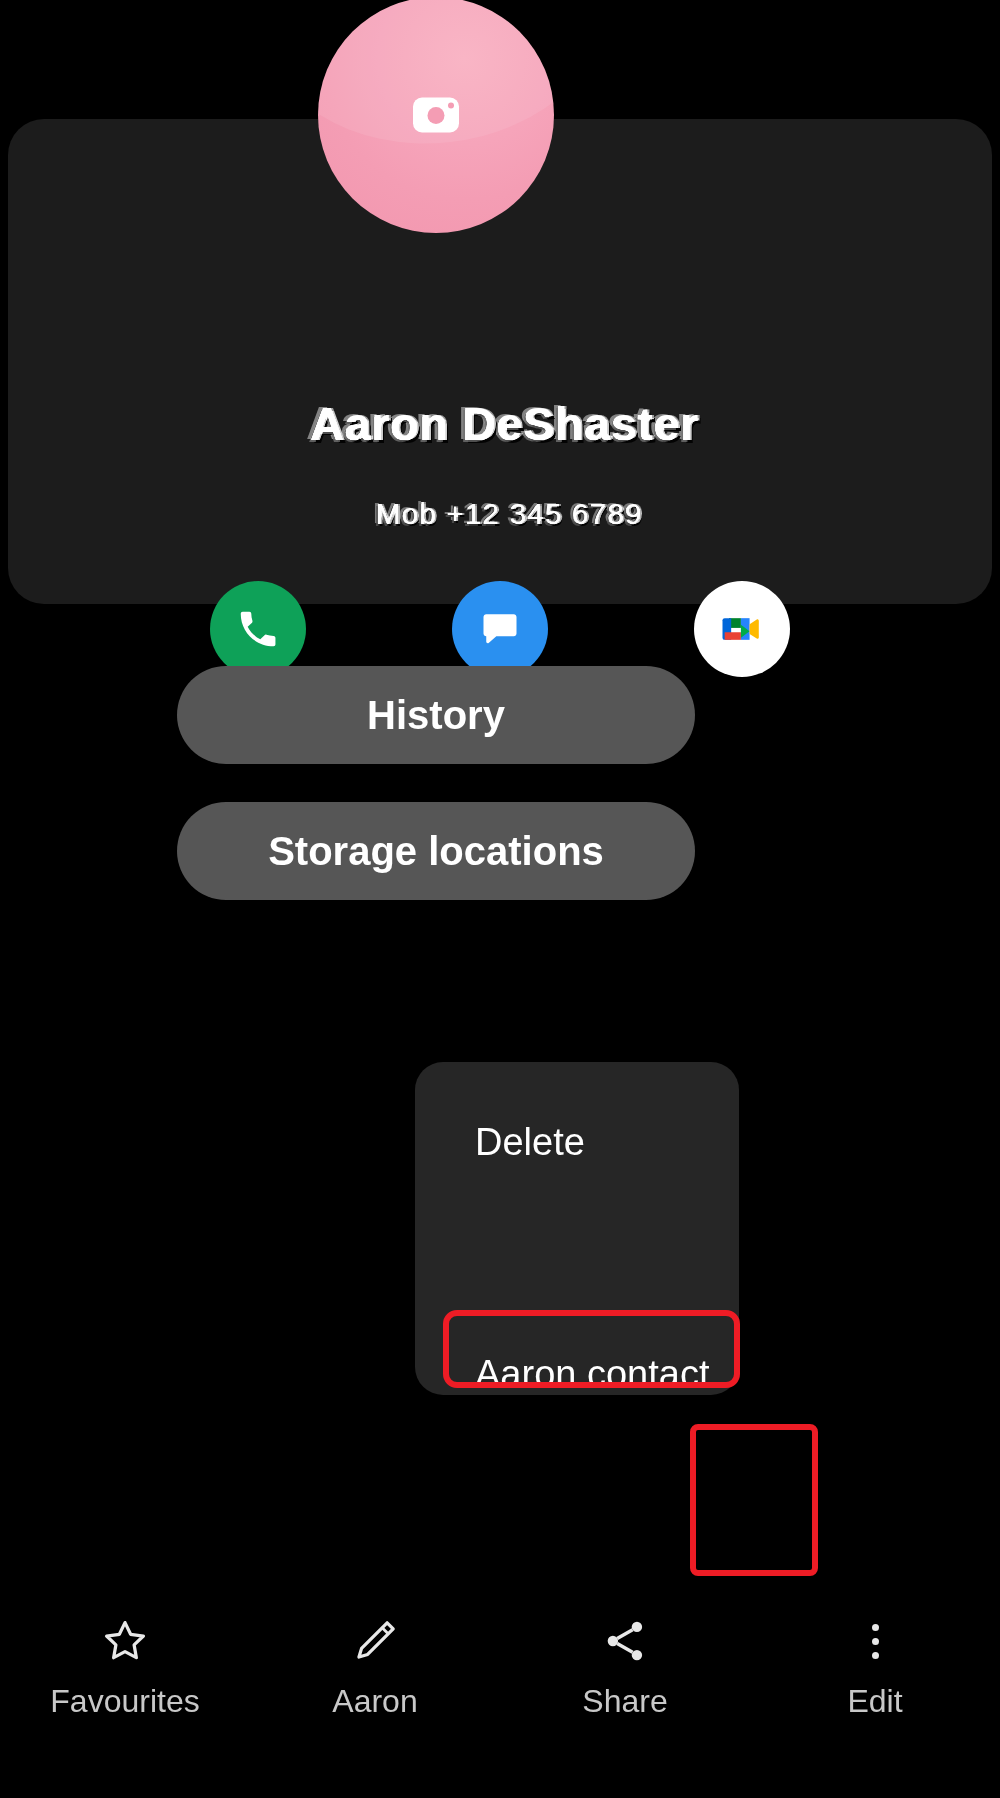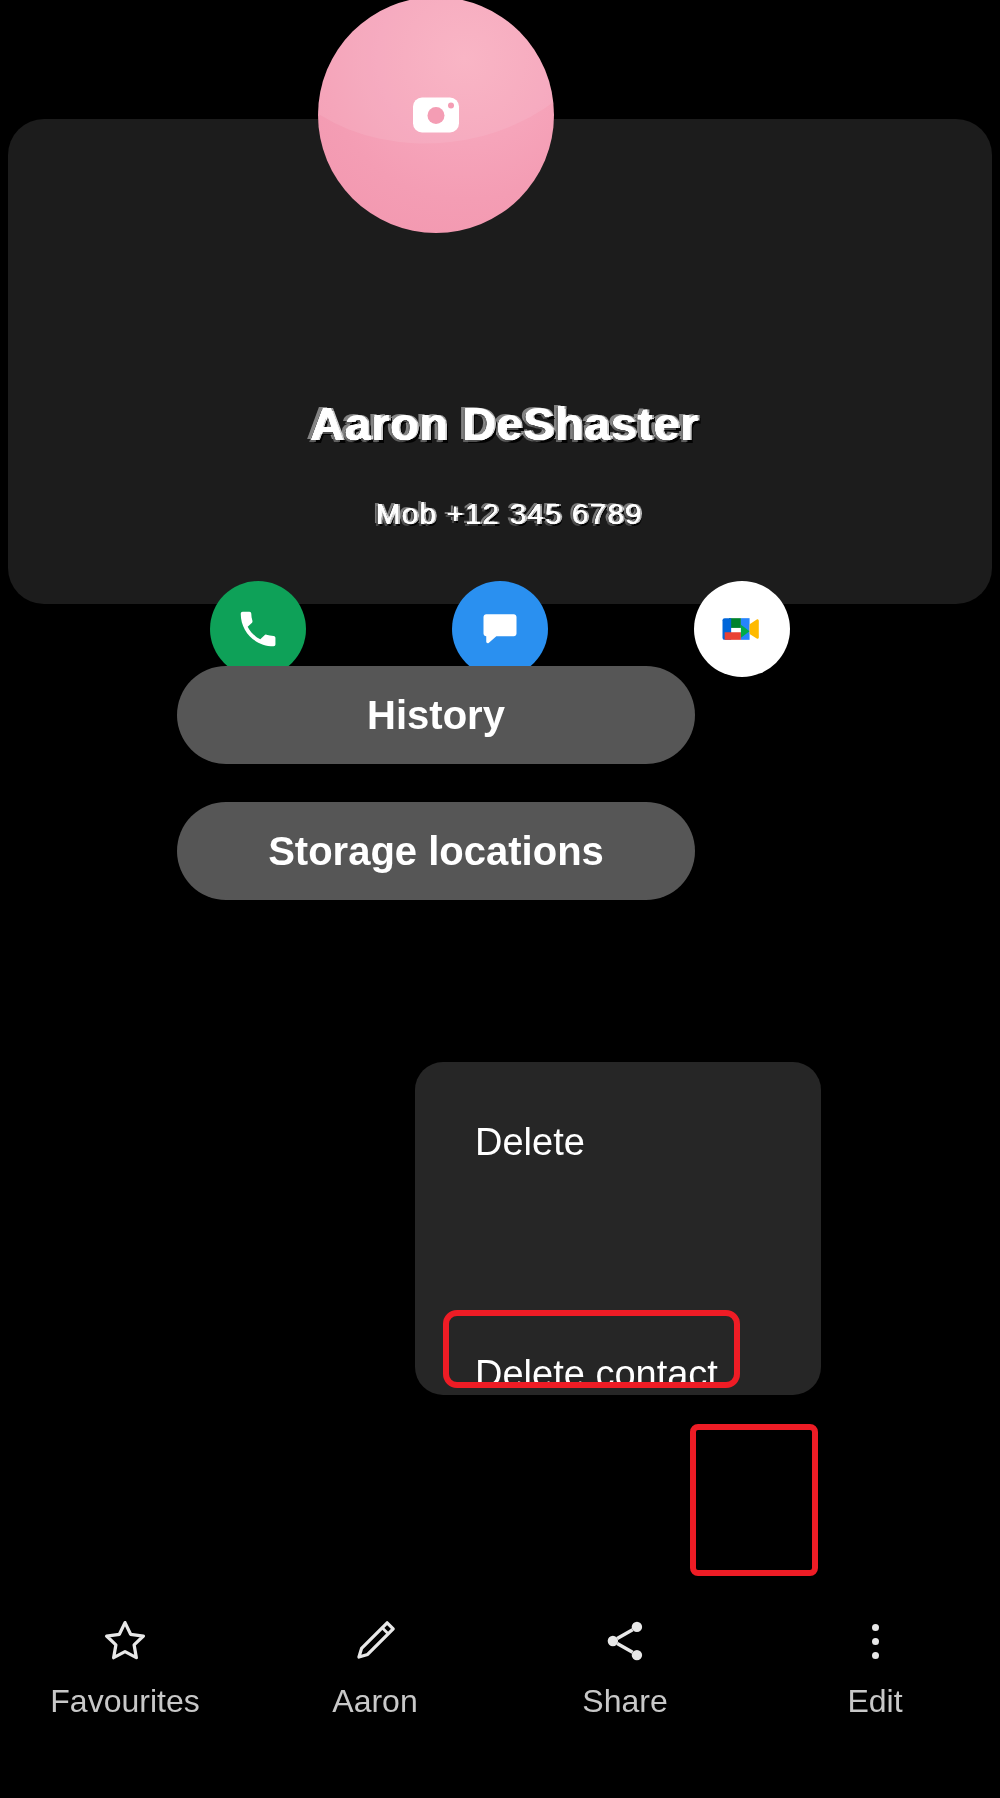--- a/index.html
+++ b/index.html
@@ -168,21 +168,21 @@
     font-family: "Liberation Sans", sans-serif;
   }
   .pill-history { top: 666px; }
   .pill-storage { top: 802px; }
 
   
   .popup-menu {
     position: absolute;
     left: 415px;
     top: 1062px;
-    width: 406px;
+    width: 324px;
     height: 333px;
     background: #262626;
     border-radius: 28px;
     z-index: 20;
   }
   .menu-item {
     position: absolute;
     left: 0;
     width: 100%;
     height: 72px;
@@ -307,21 +307,21 @@
   <div class="sheen"></div>
   <div class="avatar-cam"></div>
 </div>
 
 <button class="pill pill-history">History</button>
 
 <button class="pill pill-storage">Storage locations</button>
 
 <div class="popup-menu">
   <div class="menu-item menu-item-delete">Delete</div>
-  <div class="menu-item menu-item-block">Delete contact</div>
+  <div class="menu-item menu-item-block">Aaron contact</div>
 </div>
 
 <div class="annot annot-block"></div>
 <div class="annot annot-more"></div>
 
 <div class="bottom-nav">
 
   <div class="nav-item">
     <span class="nav-icon">
       <svg width="52" height="52" viewBox="0 0 24 24">

